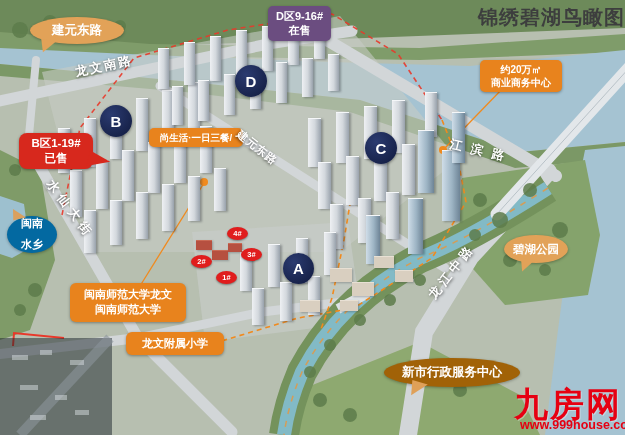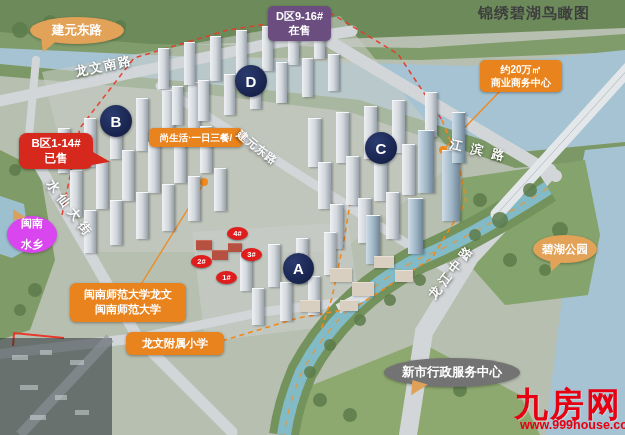--- a/index.html
+++ b/index.html
@@ -7,38 +7,38 @@
          font-family:"Liberation Sans","DejaVu Sans",sans-serif;background:#b7bfb0;}
   .stage svg.base{position:absolute;left:0;top:0;z-index:0;}
   .bldg-layer{position:absolute;left:0;top:0;width:625px;height:435px;z-index:1;}
   .tw{position:absolute;background:linear-gradient(90deg,#eef0f3 0%,#d3d8dd 52%,#99a2ac 100%);
       box-shadow:2px 1px 2px rgba(40,45,55,.35);border-top:1px solid #f5f7f9;}
   .tw.o{background:linear-gradient(90deg,#cfdde8 0%,#9db4c4 55%,#6e8496 100%);}
   .tw.l{background:#d9cfc0;box-shadow:1px 1px 2px rgba(40,45,55,.3);border-top:1px solid #e8e0d4;}
   .tw.r{background:#b65040;box-shadow:1px 1px 2px rgba(40,45,55,.3);border-top:1px solid #c96a55;}
   .lbl-layer{position:absolute;left:0;top:0;width:625px;height:435px;z-index:3;}
   .abs{position:absolute;}
-  .map-title{left:478px;top:4px;font-size:15px;font-weight:bold;color:#3d3e3e;letter-spacing:1px;white-space:nowrap;}
+  .map-title{left:478px;top:4px;font-size:20px;font-weight:bold;color:#3d3e3e;letter-spacing:1px;white-space:nowrap;}
   .box{border-radius:5px;color:#fff;font-weight:bold;text-align:center;line-height:1.3;
        box-shadow:0 1px 3px rgba(0,0,0,.35);}
   .box-purple{left:268px;top:6px;background:#6b4d80;padding:3px 8px;font-size:11px;}
   .box-orange{background:#e8831d;}
   .box-biz{left:480px;top:60px;width:78px;padding:3px 2px;font-size:10px;}
   .box-shang{left:149px;top:128px;width:92px;padding:3px 1px;font-size:9.5px;line-height:1.4;}
   .box-kg{left:70px;top:283px;width:112px;padding:4px 2px;font-size:11px;line-height:1.4;border-radius:6px;}
   .box-pri{left:126px;top:332px;width:94px;padding:4px 2px;font-size:11px;line-height:1.4;border-radius:6px;}
   .bubble{border-radius:50%;color:#fff;font-weight:bold;text-align:center;
           display:flex;align-items:center;justify-content:center;flex-direction:column;
           box-shadow:0 1px 3px rgba(0,0,0,.3);}
   .bub-tan{background:#e2a258;}
   .bub-xq{left:30px;top:17px;width:94px;height:27px;font-size:12.5px;}
   .bub-jl{left:374px;top:29px;width:64px;height:29px;font-size:12.5px;}
-  .bub-mn{left:7px;top:216px;width:50px;height:37px;font-size:11px;line-height:1.25;background:#d946ef;gap:7px;}
-  .bub-bh{left:533px;top:235px;width:64px;height:28px;font-size:11.5px;}
-  .bub-admin{left:384px;top:358px;width:136px;height:29px;font-size:12.5px;background:#737373;}
+  .bub-mn{left:7px;top:216px;width:50px;height:37px;font-size:11px;line-height:1.25;background:#0369a1;gap:7px;}
+  .bub-bh{left:504px;top:235px;width:64px;height:28px;font-size:11.5px;}
+  .bub-admin{left:384px;top:358px;width:136px;height:29px;font-size:12.5px;background:#a16207;}
   .tail{position:absolute;width:0;height:0;}
   .tail-xq{left:10px;bottom:-9px;border-left:4px solid transparent;border-right:11px solid transparent;
            border-top:13px solid #e2a258;transform:rotate(10deg);}
   .tail-jl{left:9px;bottom:-9px;border-left:3px solid transparent;border-right:10px solid transparent;
            border-top:13px solid #e2a258;transform:rotate(14deg);}
   .tail-mn{top:-8px;left:5px;border-left:2px solid transparent;border-right:11px solid transparent;
            border-bottom:11px solid #daa05e;transform:rotate(-12deg);}
   .tail-bh{left:16px;bottom:-9px;border-left:3px solid transparent;border-right:11px solid transparent;
            border-top:13px solid #e2a258;transform:rotate(8deg);}
   .tail-admin{left:26px;bottom:-10px;border-left:3px solid transparent;border-right:13px solid transparent;
@@ -227,21 +227,21 @@
   <div class="lbl-layer">
 
     <div class="abs map-title">锦绣碧湖鸟瞰图</div>
 
     <div class="abs box box-purple">
       <div>D区9-16#</div>
       <div>在售</div>
     </div>
 
     <div class="abs red-bubble">
-      <div>B区1-14#</div>
+      <div>B区1-19#</div>
       <div>已售</div>
       <div class="tail"></div>
     </div>
 
     <div class="abs box box-orange box-biz">
       <div>约20万㎡</div>
       <div>商业商务中心</div>
     </div>
 
     <div class="abs box box-orange box-shang">

